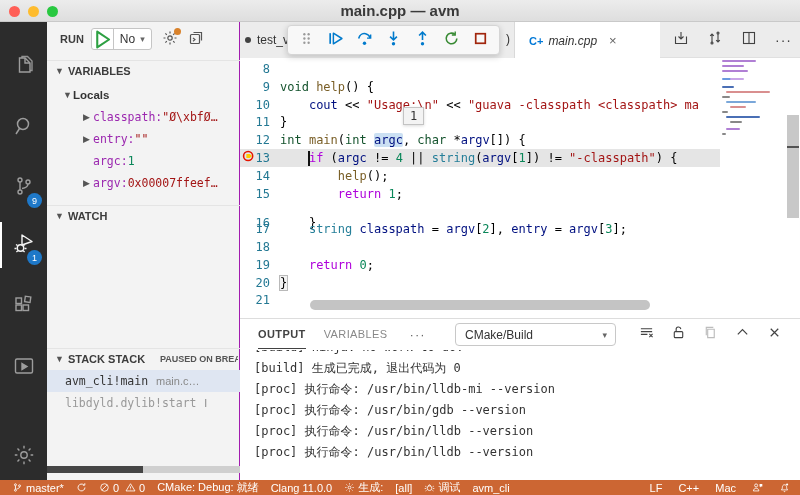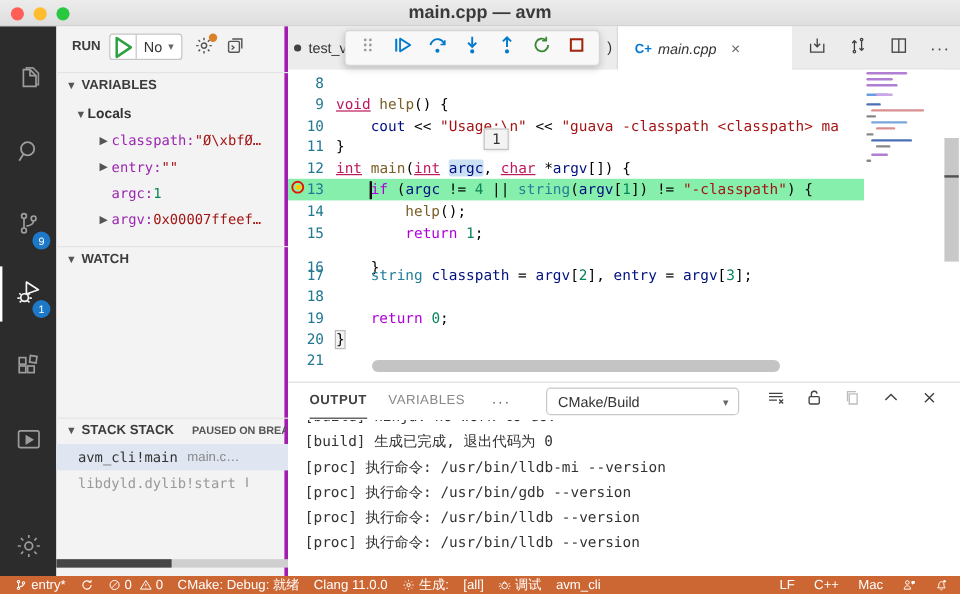--- a/index.html
+++ b/index.html
@@ -23,21 +23,21 @@
   .act-item { position:absolute; left:0; width:47px; height:46px;
     display:flex; align-items:center; justify-content:center; color:#9d9d9d; }
   .act-item.active { color:#f5f5f5; border-left:2px solid #fff; }
   .act-item svg { width:24px; height:24px; }
   .badge { position:absolute; right:5px; bottom:3px; min-width:15px; height:15px;
     border-radius:9px; background:#1E78C8; color:#fff; font-size:9px;
     display:flex; align-items:center; justify-content:center; padding:0 3px; }
 
   
   #sidebar { left:47px; top:22px; width:193px; height:458px; background:#F3F3F3;
-    border-right:3px solid #a21caf; font-size:12px; color:#3c3c3c; }
+    border-right:1px solid #a21caf; font-size:12px; color:#3c3c3c; }
   #run-row { position:absolute; left:0; top:0; width:193px; height:34px;
     display:flex; align-items:center; }
   #run-label { font-size:11px; font-weight:bold; color:#3c3c3c; margin-left:13px; }
   #run-config { display:flex; align-items:center; height:22px; margin-left:7px;
     border:1px solid #C5C5C5; border-radius:3px; background:#fff; overflow:hidden; }
   #run-play { width:22px; height:22px; display:flex; align-items:center;
     justify-content:center; border-right:1px solid #C5C5C5; }
   #run-select { display:flex; align-items:center; padding:0 6px; font-size:12px; color:#333; }
   #run-select .chev { margin-left:5px; color:#666; font-size:9px; }
   .run-icon { position:relative; margin-left:10px; color:#555; }
@@ -97,22 +97,22 @@
   #dbg-toolbar svg { width:17px; height:17px; }
 
   
   #editor { left:240px; top:58px; width:560px; height:260px; background:#fff; overflow:hidden; }
   .code-line { position:absolute; left:0; width:480px; height:18px;
     font-family:"DejaVu Sans Mono", monospace; font-size:12px; line-height:18px;
     white-space:pre; }
   .gutter-num { position:absolute; left:0; width:30px; text-align:right;
     color:#237893; }
   .code-text { position:absolute; left:40px; }
-  .hl-line { background:#86efac; }
-  .tok-k { color:#be185d;text-decoration:underline; } .tok-f { color:#795E26; } .tok-s { color:#A31515; }
+  .hl-line { background:#e5e5e5; }
+  .tok-k { color:#14532d; } .tok-f { color:#795E26; } .tok-s { color:#A31515; }
   .tok-n { color:#098658; } .tok-t { color:#267F99; } .tok-c { color:#AF00DB; }
   .tok-v { color:#001080; } .tok-p { color:#000; }
   .tok-hl { color:#001080; background:#CBE0F3; border-radius:2px; }
   .tok-bm { color:#000; background:#F3F3F3; outline:1px solid #B9B9B9; }
   #bp-icon { position:absolute; left:2px; width:14px; height:14px; }
   #cursor { position:absolute; width:1.6px; height:15px; background:#111; }
   #hover-1 { position:absolute; left:163px; top:49px; border:1px solid #C3C3C3;
     background:#F3F3F3; box-shadow:0 1px 3px rgba(0,0,0,.15); padding:0 6px;
     font-family:"DejaVu Sans Mono",monospace; font-size:12px; color:#333; height:18px;
     line-height:17px; z-index:5; }
@@ -495,21 +495,21 @@
     <span id="sb-left" style="display:flex;align-items:center;">
         <span class="sb-item">
           <span class="branch-icon" style="display: flex;">
             <svg viewBox="0 0 16 16" fill="none" stroke="#fff" stroke-width="1.3">
               <circle cx="5" cy="4" r="1.4"></circle>
               <circle cx="11" cy="5.5" r="1.4"></circle>
               <circle cx="5" cy="12" r="1.4"></circle>
               <path d="M5 5.4v5.2M11 7c0 2-2.5 2.8-4.5 3.2"></path>
             </svg>
           </span>
-          <span>entry*</span>
+          <span>master*</span>
         </span>
         <span class="sb-item">
           <span class="sync-icon" style="display: flex;">
             <svg viewBox="0 0 16 16" fill="none" stroke="#fff" stroke-width="1.3">
               <path d="M13 8a5 5 0 1 1-1.6-3.7M12.8 1.8v2.8H10"></path>
             </svg>
           </span>
         </span>
         <span class="sb-item">
           <span class="error-icon" style="display: flex;">

